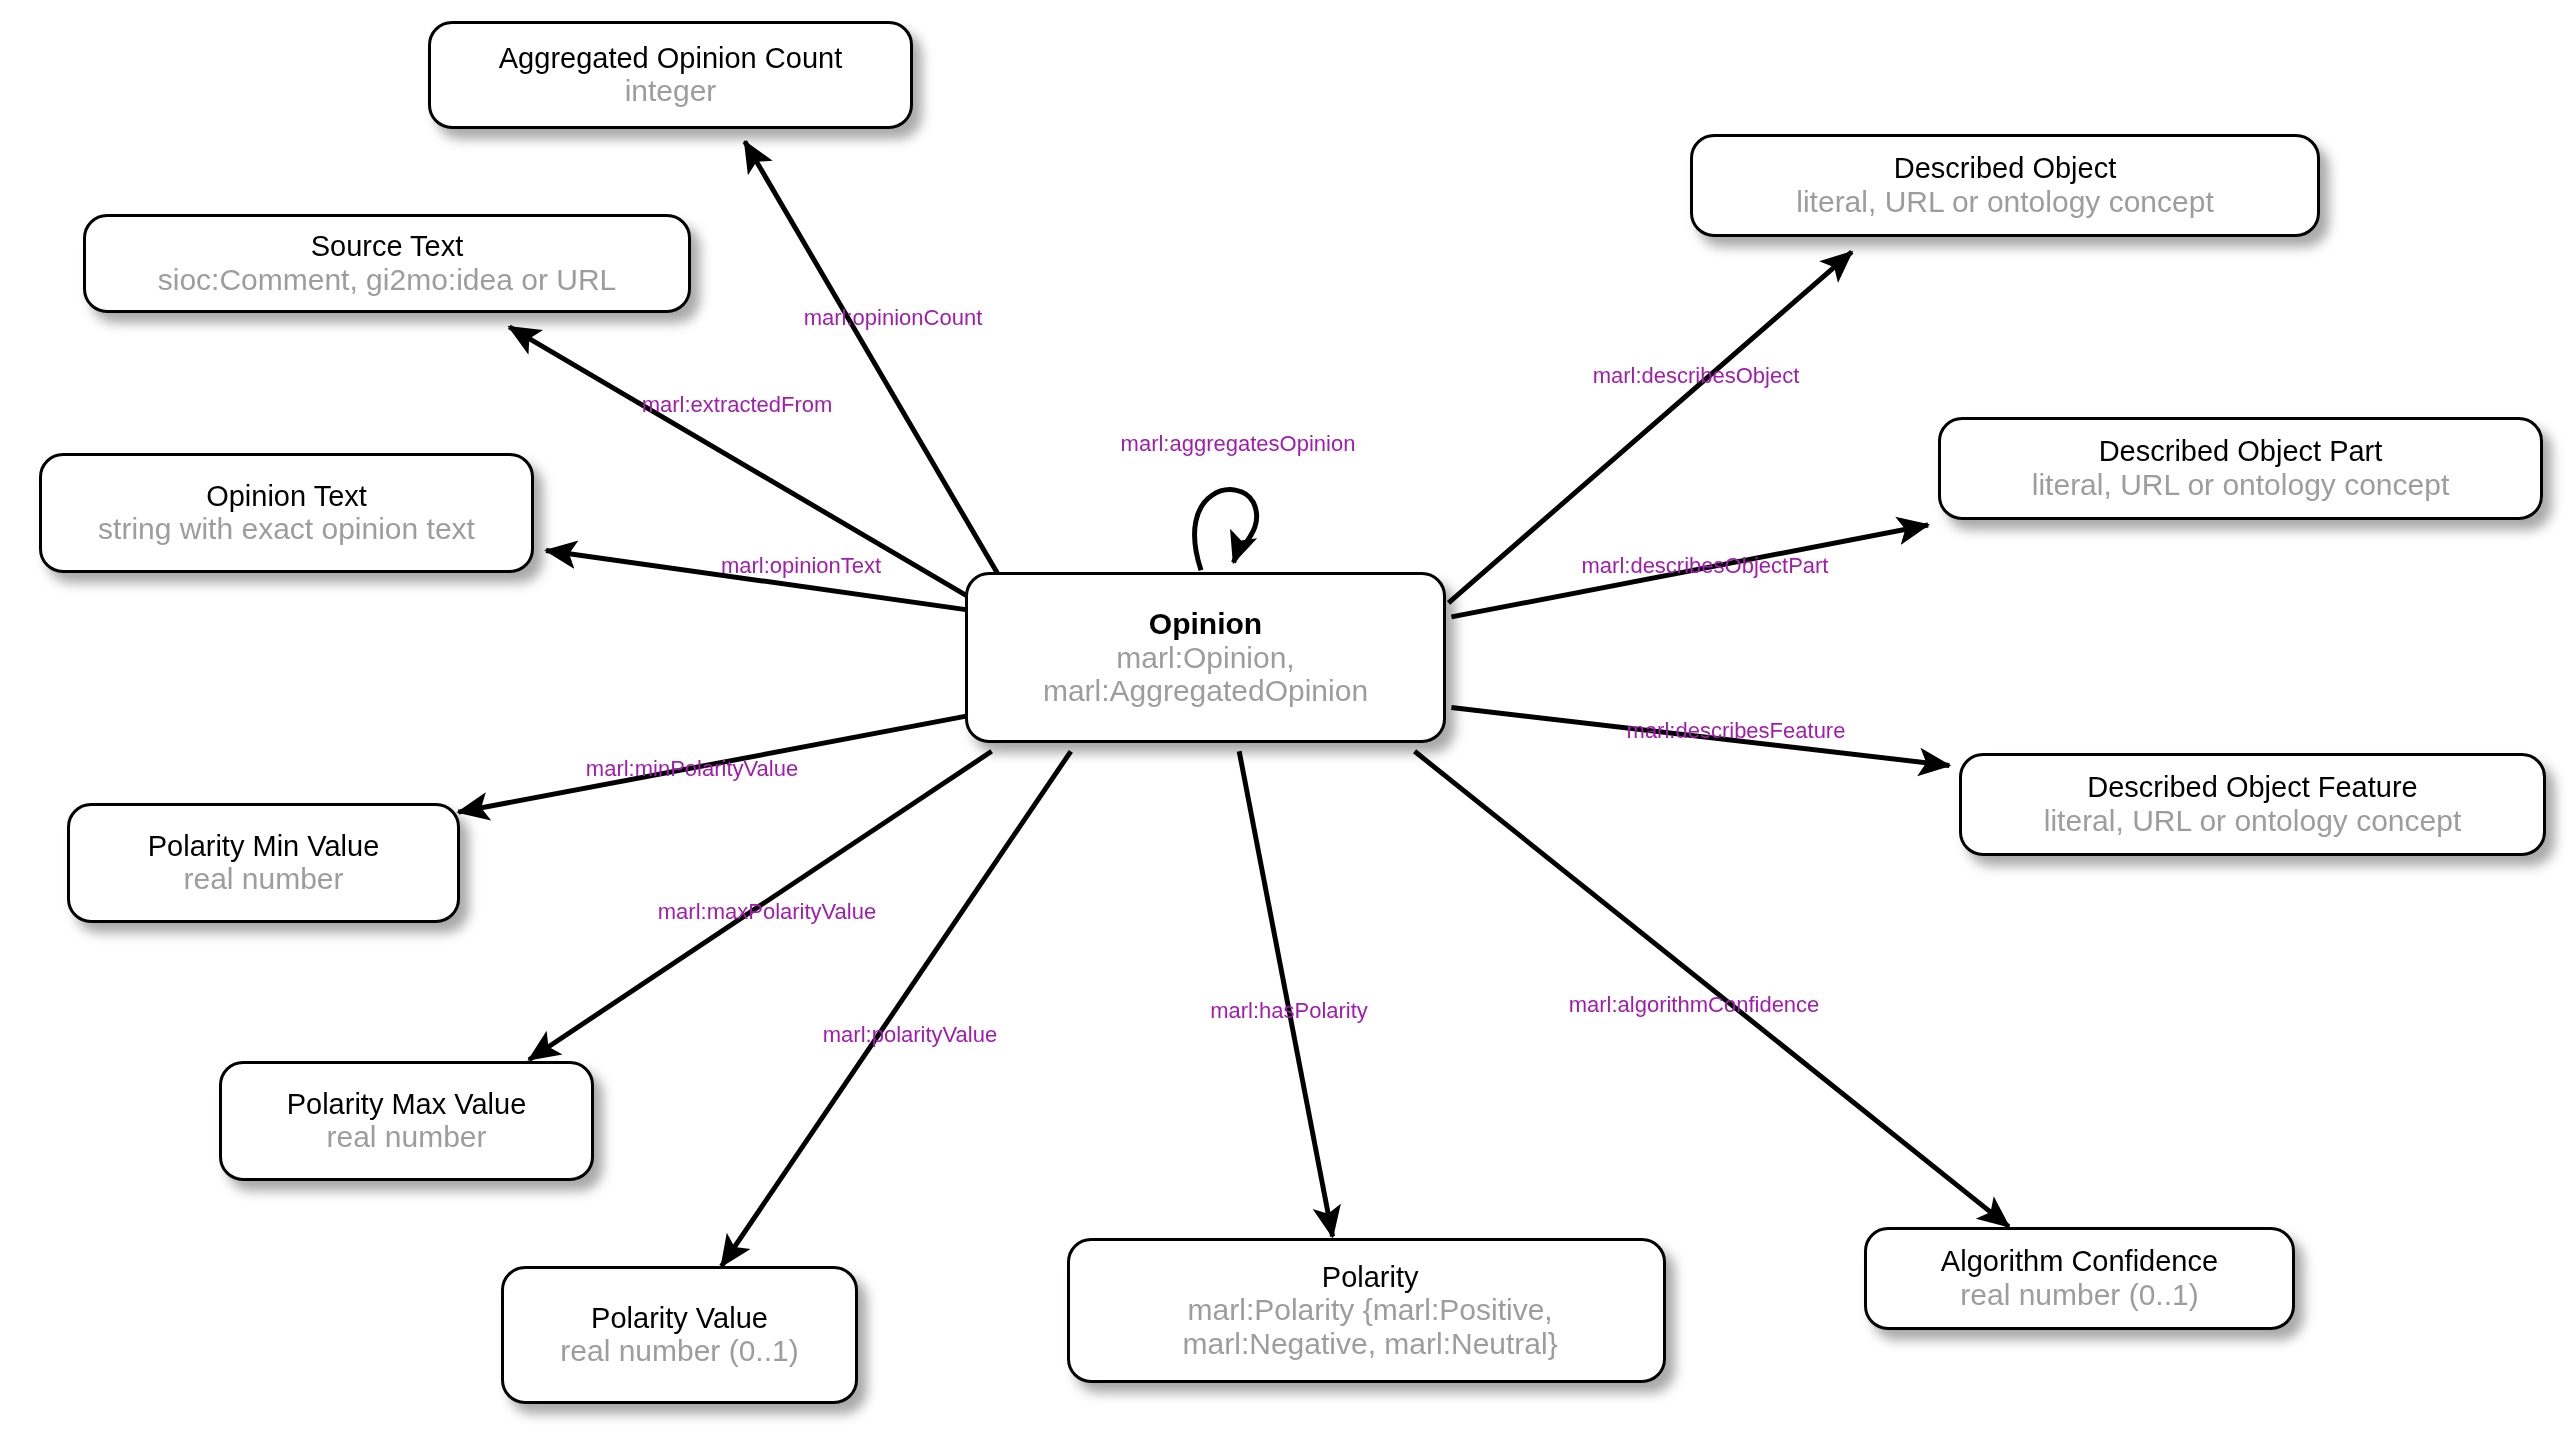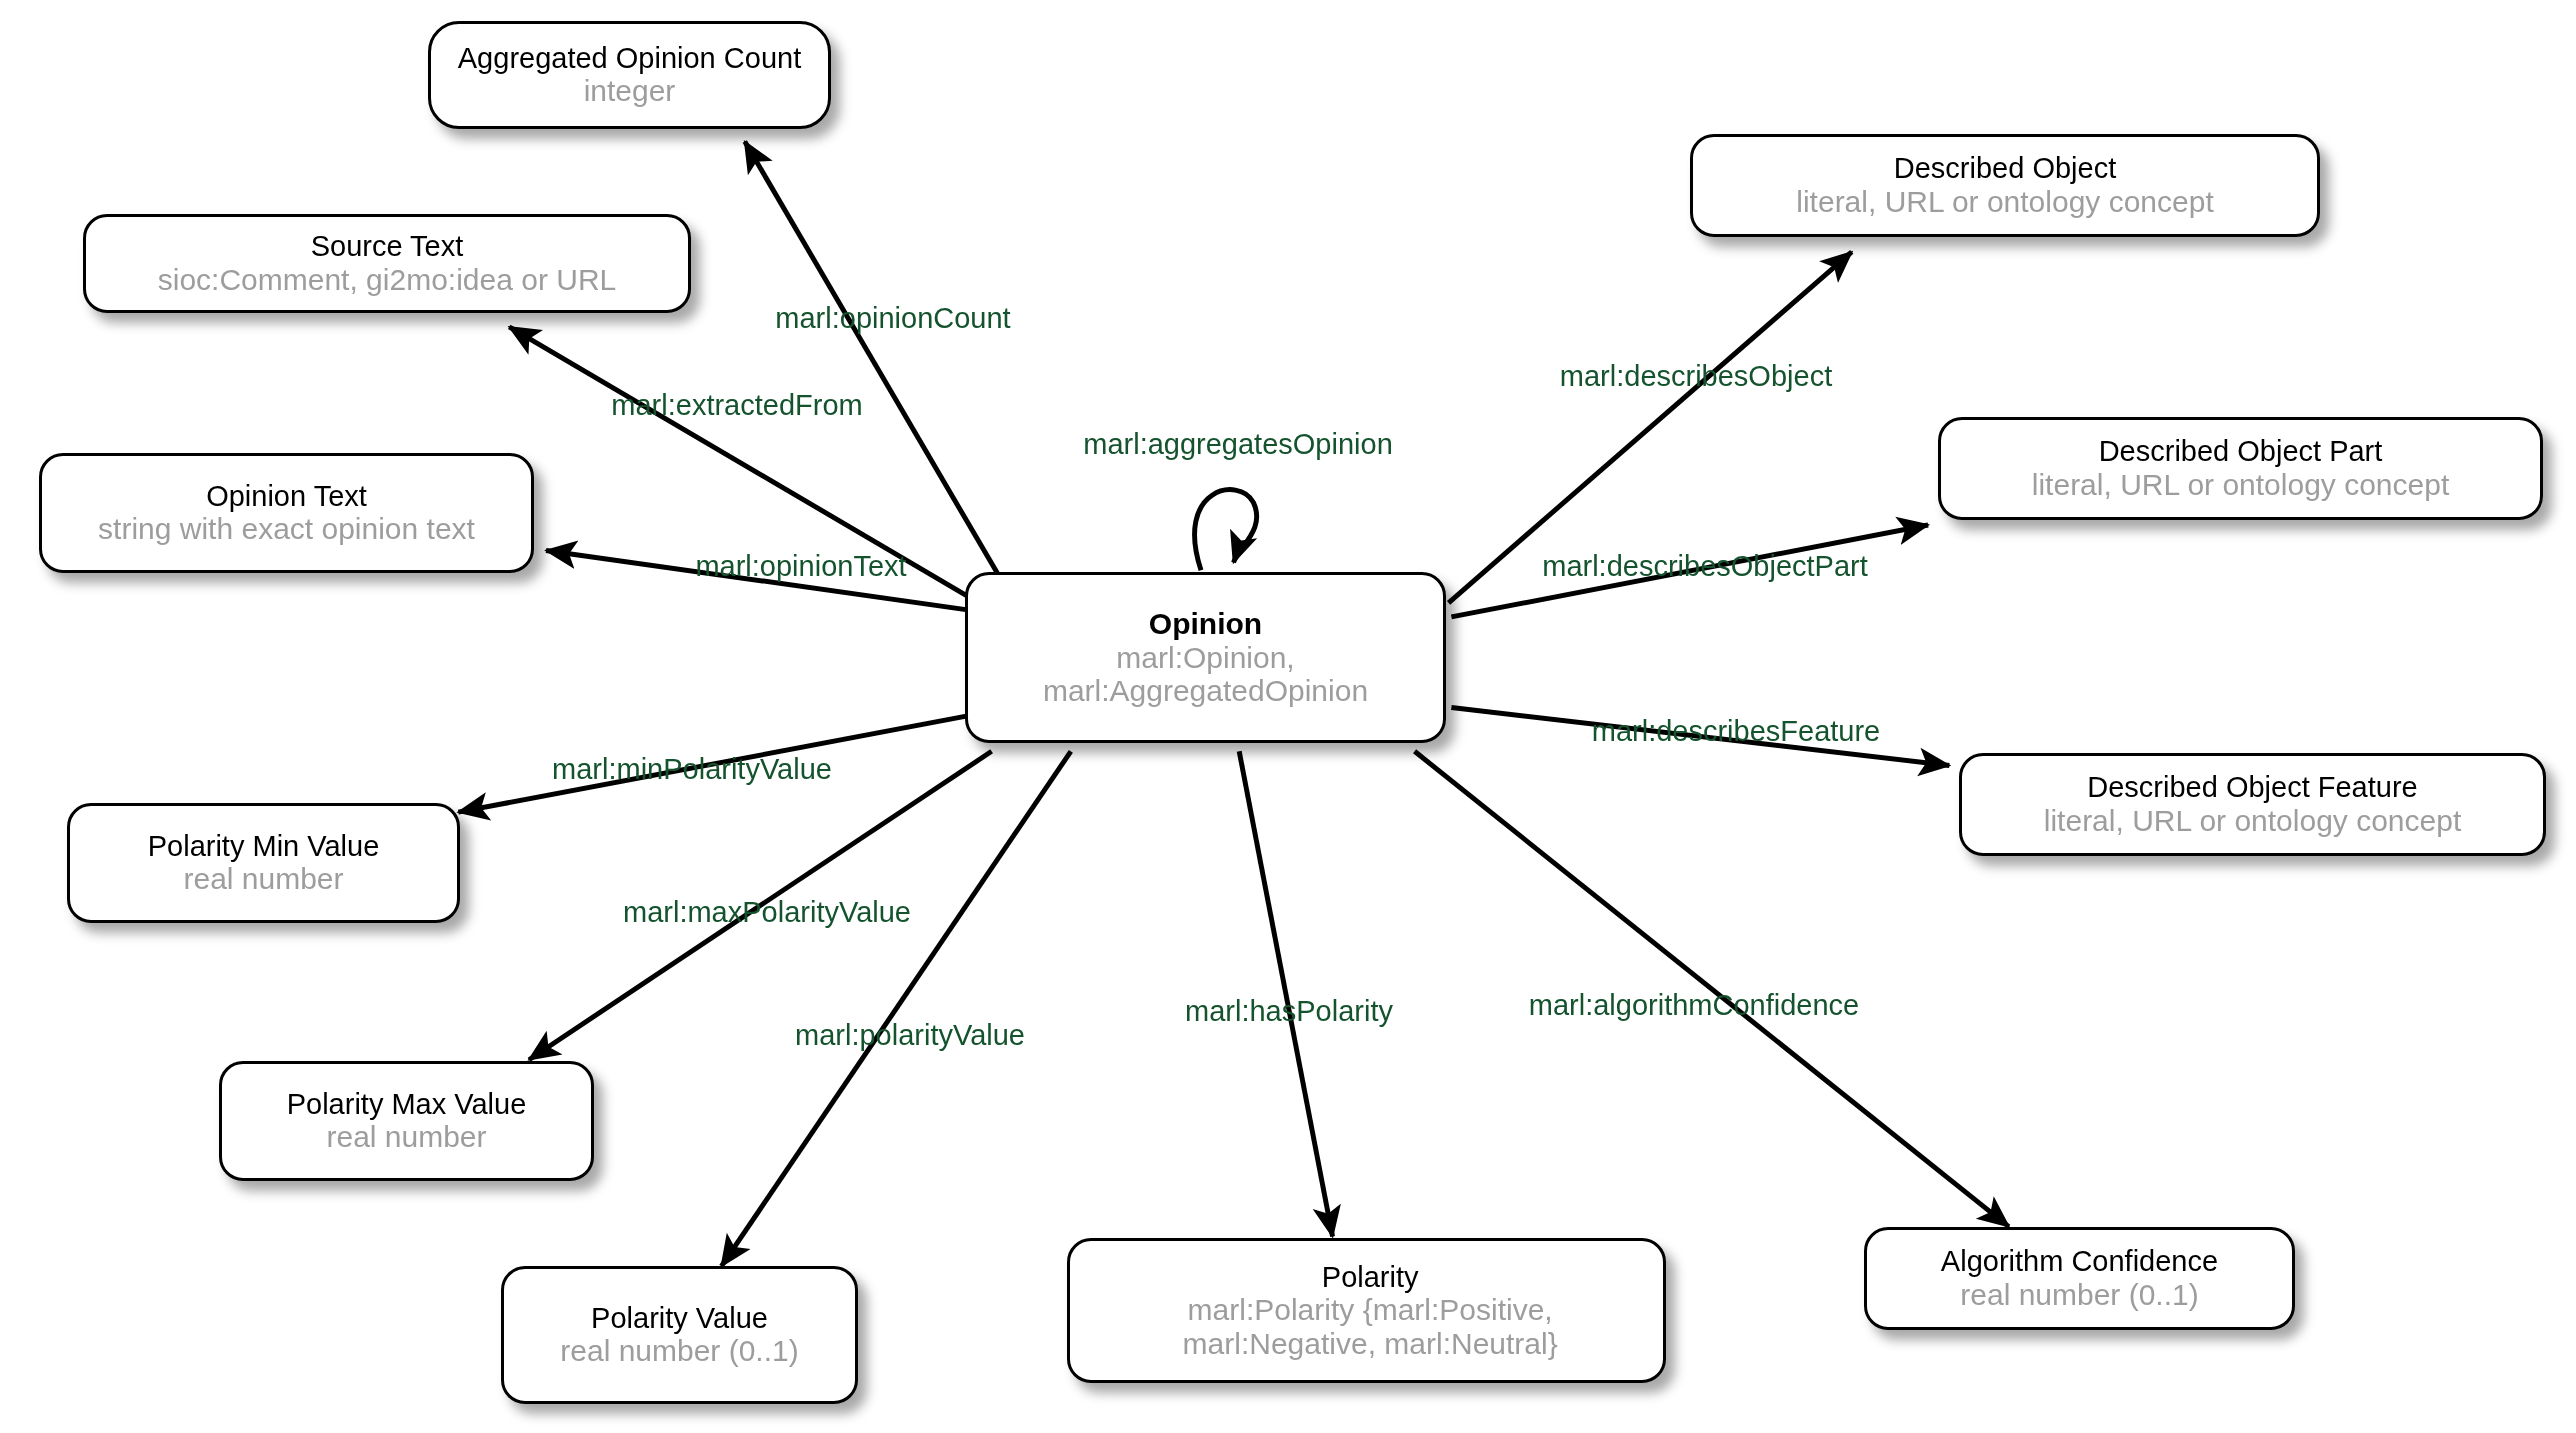--- a/index.html
+++ b/index.html
@@ -51,22 +51,22 @@
     font-size: 30px;
     line-height: 1.12;
     white-space: nowrap;
   }
   .node.center .title {
     font-weight: bold;
     font-size: 30px;
   }
   .edge-label {
     position: absolute;
-    color: #14532d;
-    font-size: 29px;
+    color: #a21caf;
+    font-size: 22px;
     line-height: 1.05;
     white-space: nowrap;
     transform: translate(-50%, -50%);
   }
 </style>
 </head>
 <body>
 
 <div id="canvas">
 
@@ -95,21 +95,21 @@
 
     <line x1="1402" y1="1062" x2="748" y2="1498" stroke="#000000" stroke-width="7" marker-end="url(#arrowhead)"></line>
 
     <line x1="1514" y1="1062" x2="1020" y2="1790" stroke="#000000" stroke-width="7" marker-end="url(#arrowhead)"></line>
 
     <line x1="1752" y1="1062" x2="1884" y2="1748" stroke="#000000" stroke-width="7" marker-end="url(#arrowhead)"></line>
 
     <line x1="2000" y1="1062" x2="2840" y2="1734" stroke="#000000" stroke-width="7" marker-end="url(#arrowhead)"></line>
   </svg>
 
-  <div class="node" style="left:428px; top:21px; width:403px; height:108px;border-radius:31px;">
+  <div class="node" style="left:428px; top:21px; width:485px; height:108px;">
     <div class="title">Aggregated Opinion Count</div>
     <div class="subtitle">integer</div>
   </div>
 
   <div class="node" style="left:83px; top:214px; width:608px; height:99px;">
     <div class="title">Source Text</div>
     <div class="subtitle">sioc:Comment, gi2mo:idea or URL</div>
   </div>
 
   <div class="node center" style="left:965px; top:572px; width:481px; height:171px;">

